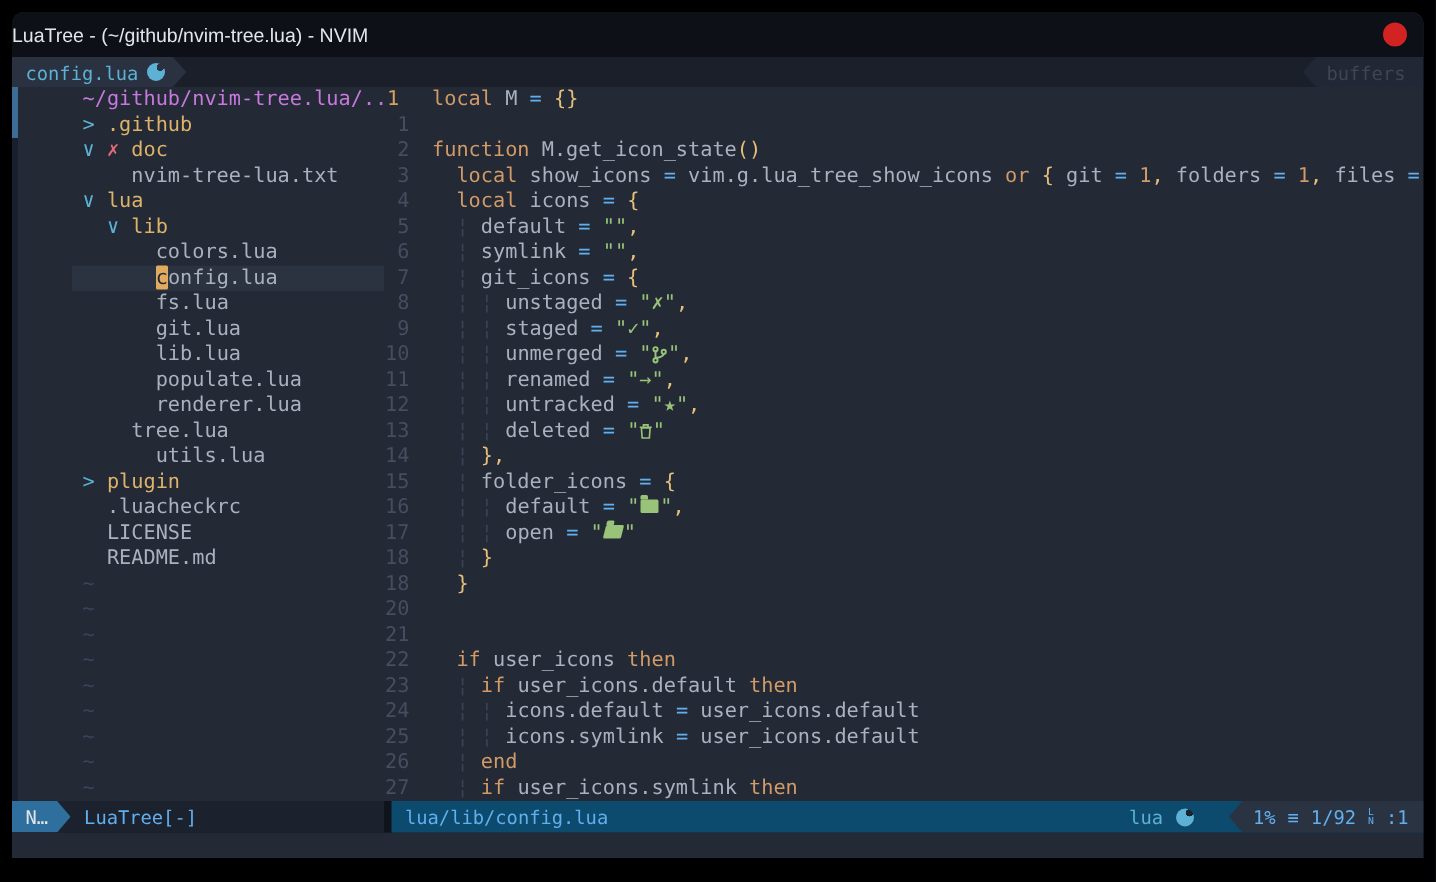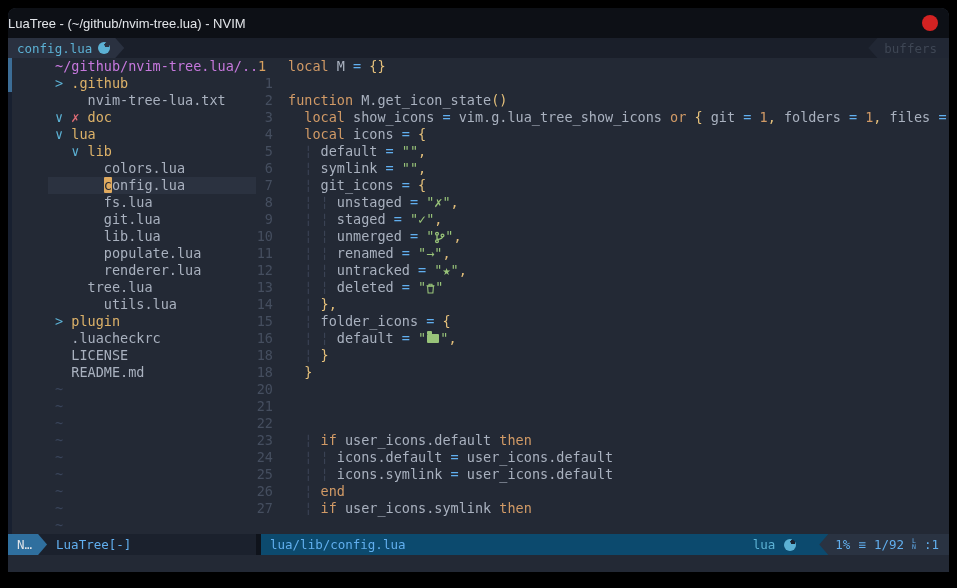--- a/index.html
+++ b/index.html
@@ -91,22 +91,22 @@
     </div>
   </div>
 
   <div class="main">
     <div class="tree" id="tree-box">
       <div class="vscroll">
         <div class="vthumb"></div>
       </div>
     <div class="trow"><span class="root">~/github/nvim-tree.lua/..</span></div>
         <div class="trow"><span class="arrow">&gt; </span><span class="dir">.github</span></div>
+        <div class="trow"><span class="arrow">∨ </span><span class="fail">✗ </span><span class="dir">doc</span></div>
         <div class="trow"><span>    </span><span class="file">nvim-tree-lua.txt</span></div>
-        <div class="trow"><span class="arrow">∨ </span><span class="fail">✗ </span><span class="dir">doc</span></div>
         <div class="trow"><span class="arrow">∨ </span><span class="dir">lua</span></div>
         <div class="trow"><span>  </span><span class="arrow">∨ </span><span class="dir">lib</span></div>
         <div class="trow"><span>      </span><span class="file">colors.lua</span></div>
         <div class="trow curline"><span>      </span><span class="cursor">c</span><span class="file">onfig.lua</span></div>
         <div class="trow"><span>      </span><span class="file">fs.lua</span></div>
         <div class="trow"><span>      </span><span class="file">git.lua</span></div>
         <div class="trow"><span>      </span><span class="file">lib.lua</span></div>
         <div class="trow"><span>      </span><span class="file">populate.lua</span></div>
         <div class="trow"><span>      </span><span class="file">renderer.lua</span></div>
         <div class="trow"><span>    </span><span class="file">tree.lua</span></div>
@@ -148,25 +148,26 @@
         <div class="crow"><span class="gutter">12</span><span class="ctext"><span>  </span><span class="guide">¦ </span><span class="guide">¦ </span><span class="id">untracked </span><span class="op">= </span><span class="str">"★"</span><span class="pn">,</span></span></div>
         <div class="crow"><span class="gutter">13</span><span class="ctext"><span>  </span><span class="guide">¦ </span><span class="guide">¦ </span><span class="id">deleted </span><span class="op">= </span><span class="str">"</span><span class="icon ic-trash"><svg width="9" height="11" viewBox="0 0 9 11">
                 <g fill="none" stroke="#98c379" stroke-width="1.1">
                   <path d="M1.6 3.2h5.8l-.5 6.8H2.1z"></path>
                   <path d="M0.5 2.8h8M3 2.6V1.2h3v1.4"></path>
                 </g>
               </svg></span><span class="str">"</span></span></div>
         <div class="crow"><span class="gutter">14</span><span class="ctext"><span>  </span><span class="guide">¦ </span><span class="brace">}</span><span class="pn">,</span></span></div>
         <div class="crow"><span class="gutter">15</span><span class="ctext"><span>  </span><span class="guide">¦ </span><span class="id">folder_icons </span><span class="op">= </span><span class="brace">{</span></span></div>
         <div class="crow"><span class="gutter">16</span><span class="ctext"><span>  </span><span class="guide">¦ </span><span class="guide">¦ </span><span class="id">default </span><span class="op">= </span><span class="str">"</span><span class="icon ic-folder"></span><span class="str">"</span><span class="pn">,</span></span></div>
+        <div class="crow"><span class="gutter">17</span><span class="ctext"><span>  </span><span class="guide">¦ </span><span class="guide">¦ </span><span class="id">open </span><span class="op">= </span><span class="str">"</span><span class="icon ic-folder-open"></span><span class="str">"</span></span></div>
         <div class="crow"><span class="gutter">18</span><span class="ctext"><span>  </span><span class="guide">¦ </span><span class="brace">}</span></span></div>
         <div class="crow"><span class="gutter">18</span><span class="ctext"><span>  </span><span class="brace">}</span></span></div>
         <div class="crow"><span class="gutter">20</span><span class="ctext"></span></div>
         <div class="crow"><span class="gutter">21</span></div>
-        <div class="crow"><span class="gutter">22</span></div>
+        <div class="crow"><span class="gutter">22</span><span class="ctext"><span>  </span><span class="kw">if </span><span class="id">user_icons </span><span class="kw">then</span></span></div>
         <div class="crow"><span class="gutter">23</span><span class="ctext"><span>  </span><span class="guide">¦ </span><span class="kw">if </span><span class="id">user_icons.default </span><span class="kw">then</span></span></div>
         <div class="crow"><span class="gutter">24</span><span class="ctext"><span>  </span><span class="guide">¦ </span><span class="guide">¦ </span><span class="id">icons.default </span><span class="op">= </span><span class="id">user_icons.default</span></span></div>
         <div class="crow"><span class="gutter">25</span><span class="ctext"><span>  </span><span class="guide">¦ </span><span class="guide">¦ </span><span class="id">icons.symlink </span><span class="op">= </span><span class="id">user_icons.default</span></span></div>
         <div class="crow"><span class="gutter">26</span><span class="ctext"><span>  </span><span class="guide">¦ </span><span class="kw">end</span></span></div>
         <div class="crow"><span class="gutter">27</span><span class="ctext"><span>  </span><span class="guide">¦ </span><span class="kw">if </span><span class="id">user_icons.symlink </span><span class="kw">then</span></span></div>
       </div>
   </div>
 
   <div class="statusline">
     <div class="sl-left">

